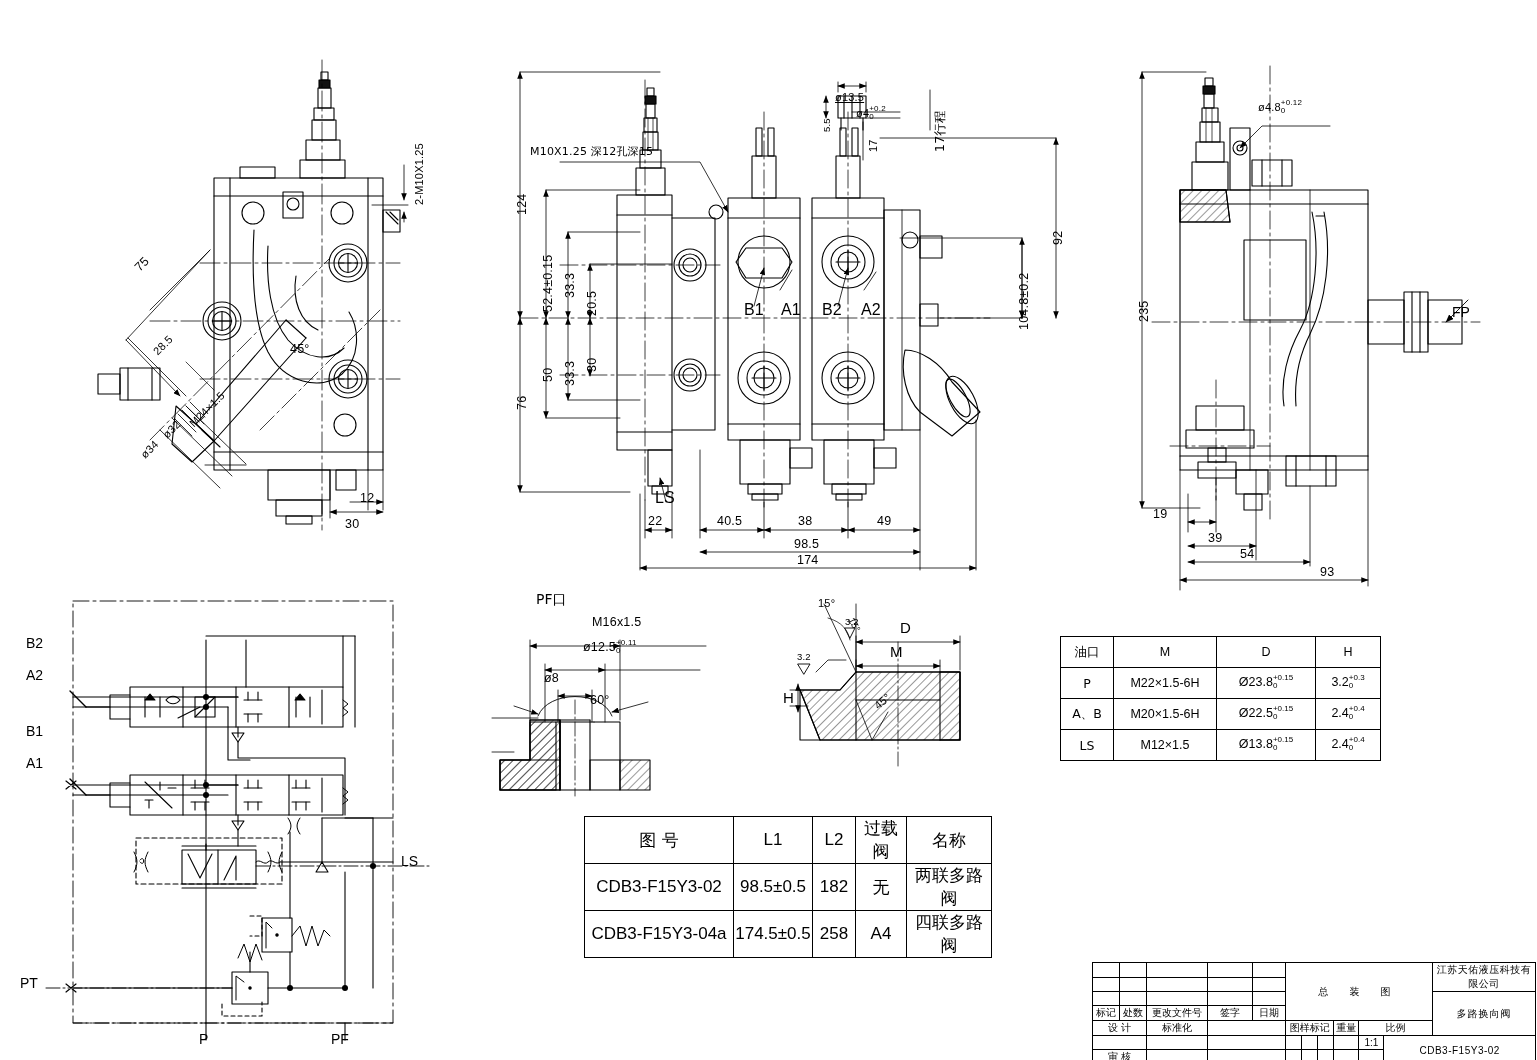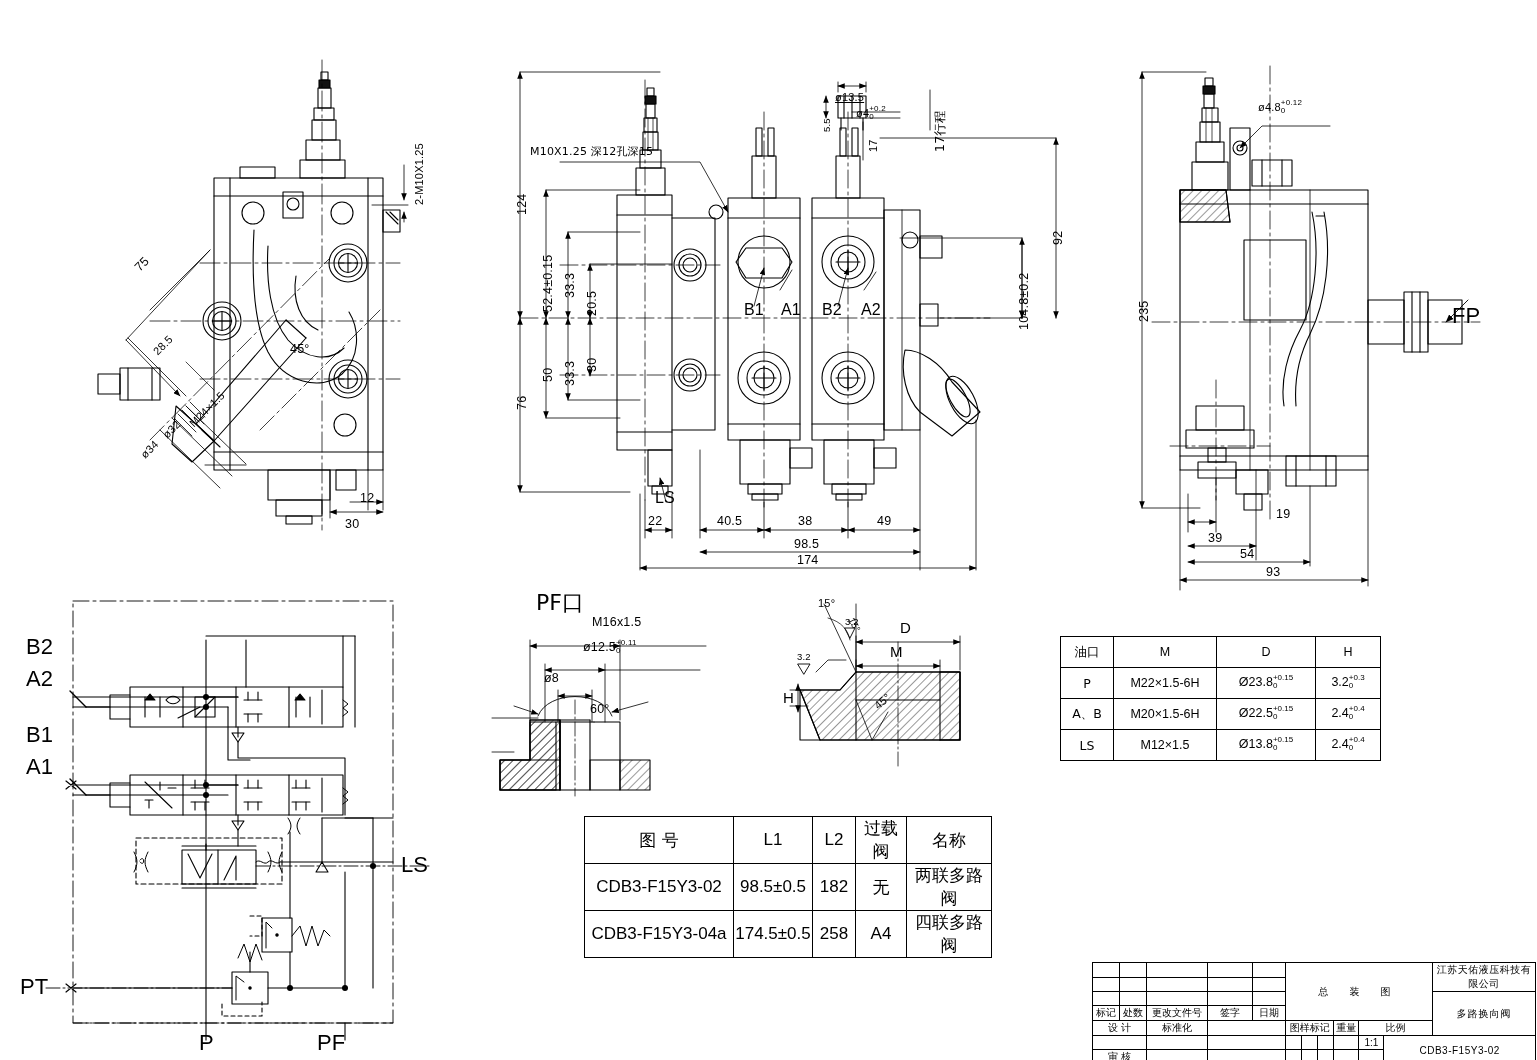--- a/index.html
+++ b/index.html
@@ -5,21 +5,21 @@
   html,body{margin:0;padding:0;background:#ffffff;}
   body{width:1537px;height:1060px;position:relative;overflow:hidden;
        font-family:"Liberation Sans","DejaVu Sans",sans-serif;color:#000;}
   .stage{position:absolute;left:0;top:0;width:1537px;height:1060px;}
   svg{position:absolute;left:0;top:0;width:1537px;height:1060px;overflow:visible;}
   .dimtxt{position:absolute;font-size:12.5px;letter-spacing:.2px;white-space:nowrap;line-height:1;}
   .dimtxt.sm{font-size:11px;}
   .dimtxt.xs{font-size:9.5px;}
   .dimtxt.lg{font-size:15px;}
   .rot90{transform-origin:0 0;transform:rotate(-90deg);}
-  .portlbl{position:absolute;font-size:22px;white-space:nowrap;line-height:1;}
+  .portlbl{position:absolute;font-size:14px;white-space:nowrap;line-height:1;}
   .portlbl.sm{font-size:16px;}
   .cn{font-family:"DejaVu Sans","Liberation Sans",sans-serif;}
   
   table{border-collapse:collapse;position:absolute;background:#fff;}
   table td,table th{border:1.3px solid #000;text-align:center;vertical-align:middle;
       font-family:"Liberation Sans",sans-serif;font-weight:normal;padding:0;}
   #parts-table{left:584px;top:816px;}
   #parts-table td,#parts-table th{height:30px;font-size:17px;}
   #port-table{left:1060px;top:636px;}
   #port-table td,#port-table th{height:30px;font-size:12.5px;padding:0 5px;}
@@ -646,50 +646,50 @@
 <div class="portlbl sm" style="left:744px;top:302px;">B1</div>
 <div class="portlbl sm" style="left:781px;top:302px;">A1</div>
 <div class="portlbl sm" style="left:822px;top:302px;">B2</div>
 <div class="portlbl sm" style="left:861px;top:302px;">A2</div>
 <div class="portlbl sm" style="left:655px;top:490px;">LS</div>
 
 <div class="dimtxt rot90" style="left:1138px;top:322px;">235</div>
 <div class="dimtxt sm" style="left:1258px;top:100px;">
   <span>ø4.8</span><span class="tol"><i>+0.12</i><i>0</i></span>
 </div>
-<div class="dimtxt" style="left:1276px;top:508px;">19</div>
+<div class="dimtxt" style="left:1153px;top:508px;">19</div>
 <div class="dimtxt" style="left:1208px;top:532px;">39</div>
 <div class="dimtxt" style="left:1240px;top:548px;">54</div>
-<div class="dimtxt" style="left:1266px;top:566px;">93</div>
+<div class="dimtxt" style="left:1320px;top:566px;">93</div>
 <div class="portlbl" style="left:1452px;top:305px;">FP</div>
 
 <div class="portlbl cn" style="left:536px;top:592px;">PF口</div>
 <div class="dimtxt" style="left:592px;top:616px;">M16x1.5</div>
 <div class="dimtxt" style="left:583px;top:640px;">
   <span>ø12.5</span><span class="tol"><i>+0.11</i><i>0</i></span>
 </div>
 <div class="dimtxt" style="left:544px;top:672px;">ø8</div>
-<div class="dimtxt" style="left:590px;top:694px;margin-top:9px;">60°</div>
+<div class="dimtxt" style="left:590px;top:694px;">60°</div>
 
 <div class="dimtxt sm" style="left:818px;top:598px;">15°</div>
 <div class="dimtxt xs" style="left:847px;top:620px;transform:rotate(62deg);">15°</div>
 <div class="dimtxt sm" style="left:874px;top:696px;transform:rotate(-40deg);">45°</div>
 <div class="dimtxt lg" style="left:900px;top:620px;">D</div>
 <div class="dimtxt lg" style="left:890px;top:644px;">M</div>
 <div class="dimtxt lg" style="left:783px;top:690px;">H</div>
 <div class="dimtxt xs" style="left:797px;top:652px;">3.2</div>
 <div class="dimtxt xs" style="left:845px;top:617px;">3.2</div>
 
 <div class="portlbl" style="left:26px;top:636px;">B2</div>
 <div class="portlbl" style="left:26px;top:668px;">A2</div>
 <div class="portlbl" style="left:26px;top:724px;">B1</div>
 <div class="portlbl" style="left:26px;top:756px;">A1</div>
 <div class="portlbl" style="left:20px;top:976px;">PT</div>
 <div class="portlbl" style="left:199px;top:1032px;">P</div>
-<div class="portlbl" style="left:317px;top:1032px;">PF</div>
+<div class="portlbl" style="left:331px;top:1032px;">PF</div>
 <div class="portlbl" style="left:401px;top:854px;">LS</div>
 
 <table id="parts-table">
   <thead>
         <tr>
     <th style="width:148px" class="cn">图    号</th>
     <th style="width:78px">L1</th>
     <th style="width:42px">L2</th>
     <th style="width:50px" class="cn">过载阀</th>
     <th style="width:84px" class="cn">名称</th>

